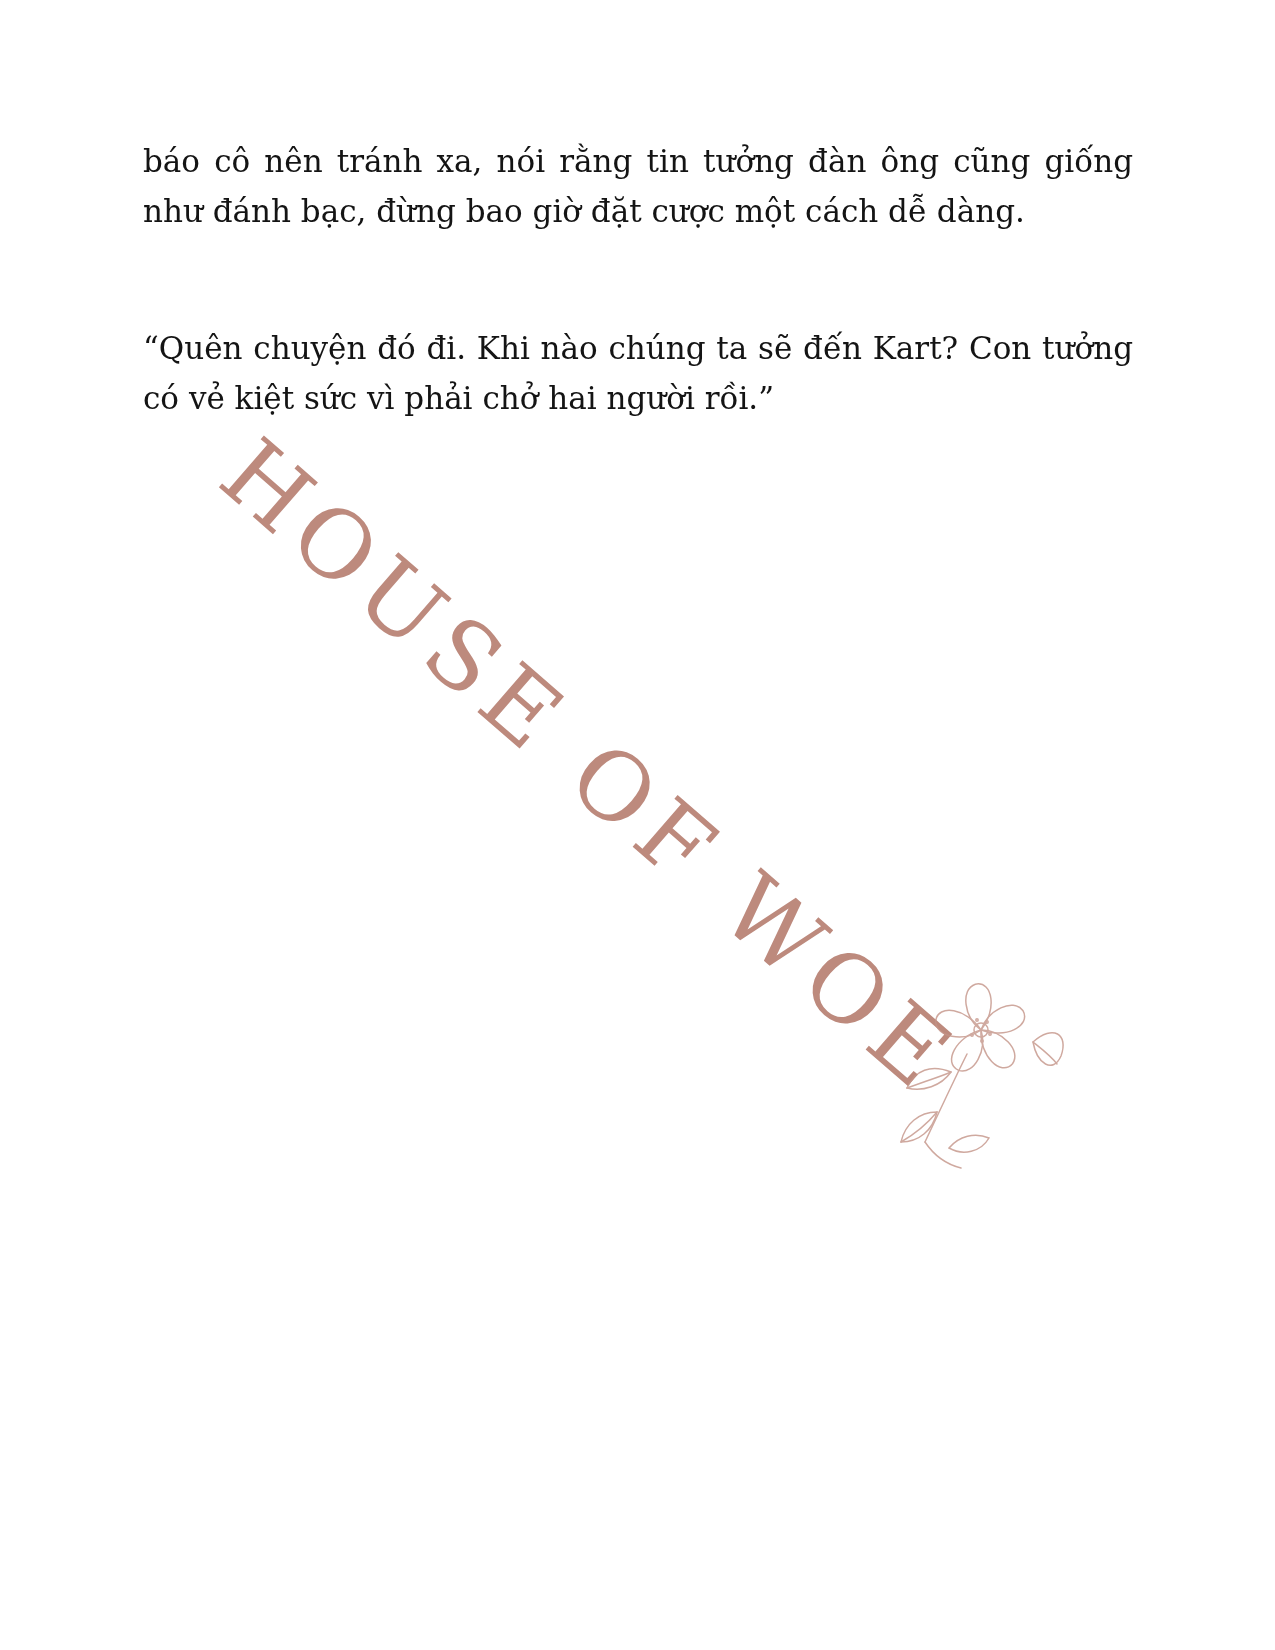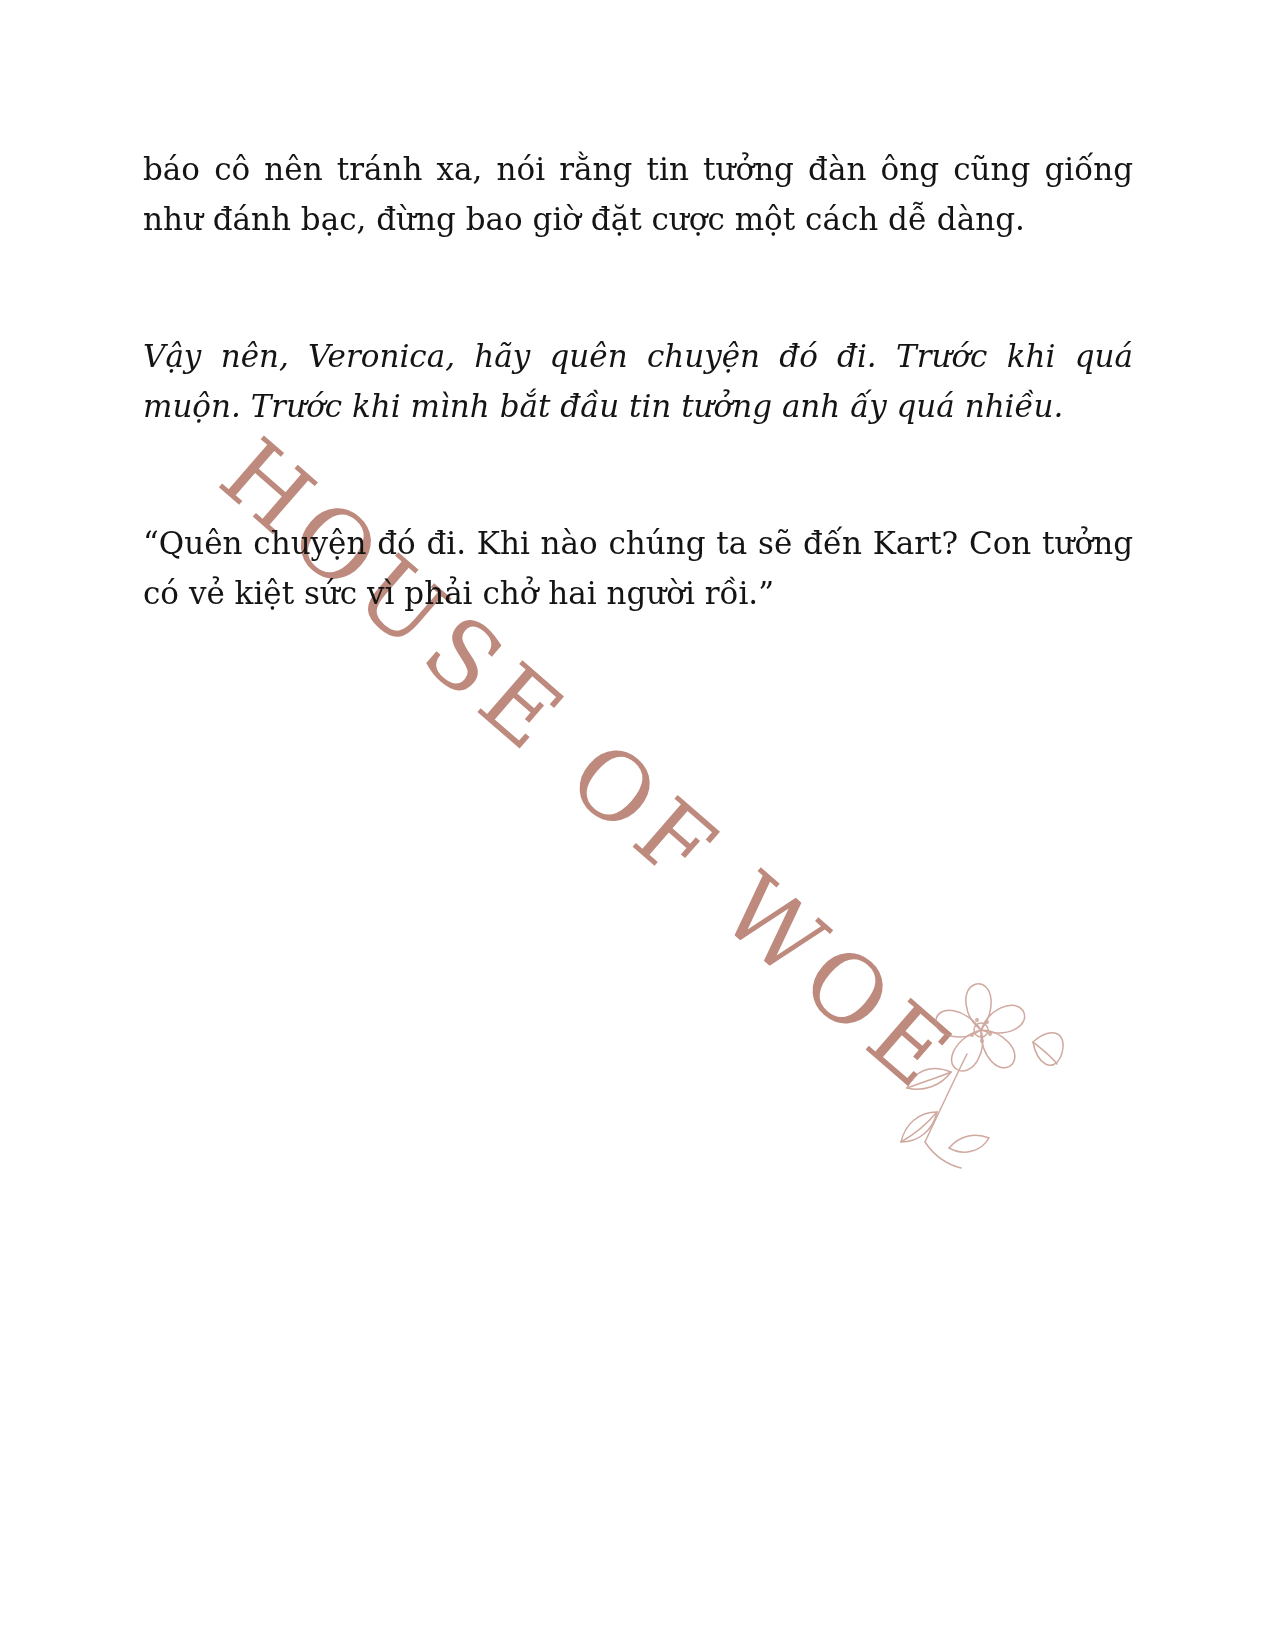--- a/index.html
+++ b/index.html
@@ -38,21 +38,21 @@
     top: 136px;
     width: 990px;
     z-index: 2;
   }
   .content p {
     font-family: "DejaVu Serif", "Liberation Serif", serif;
     font-size: 31px;
     line-height: 50px;
     color: #141414;
     text-align: justify;
-    margin: 8px 0 87px 0;
+    margin: 0 0 87px 0;
   }
   .content p.italic { font-style: italic; }
 </style>
 </head>
 <body>
 
 <div class="page">
 
   <div class="watermark">HOUSE OF WOE</div>
 
@@ -80,17 +80,16 @@
       <path d="M14,116 C30,110 44,106 58,100"></path>
       <path d="M44,140 C26,140 12,152 8,170 C26,170 40,158 44,140 Z"></path>
       <path d="M8,170 C22,162 34,152 44,140"></path>
       <path d="M32,170 C40,182 52,192 68,196"></path>
       <path d="M56,176 C66,164 82,160 96,166 C88,180 70,184 56,176 Z"></path>
     </g>
   </svg>
 
   <div class="content">
     <p>báo cô nên tránh xa, nói rằng tin tưởng đàn ông cũng giống như đánh bạc, đừng bao giờ đặt cược một cách dễ dàng.</p>
-    <p class="italic">Vậy nên, Veronica, hãy quên chuyện đó đi. Trước khi quá muộn. Trước khi mình bắt đầu tin tưởng anh ấy quá nhiều.</p>
     <p>“Quên chuyện đó đi. Khi nào chúng ta sẽ đến Kart? Con tưởng có vẻ kiệt sức vì phải chở hai người rồi.”</p>
   </div>
 
 </div>
 
 </body></html>

